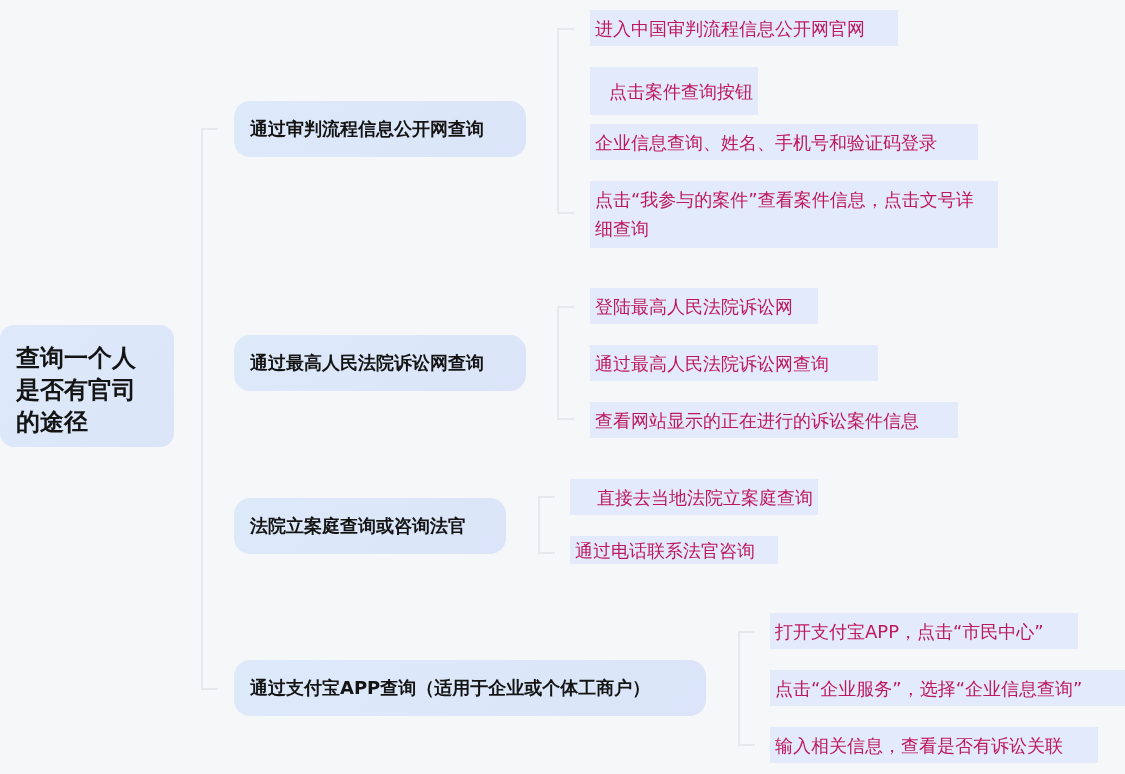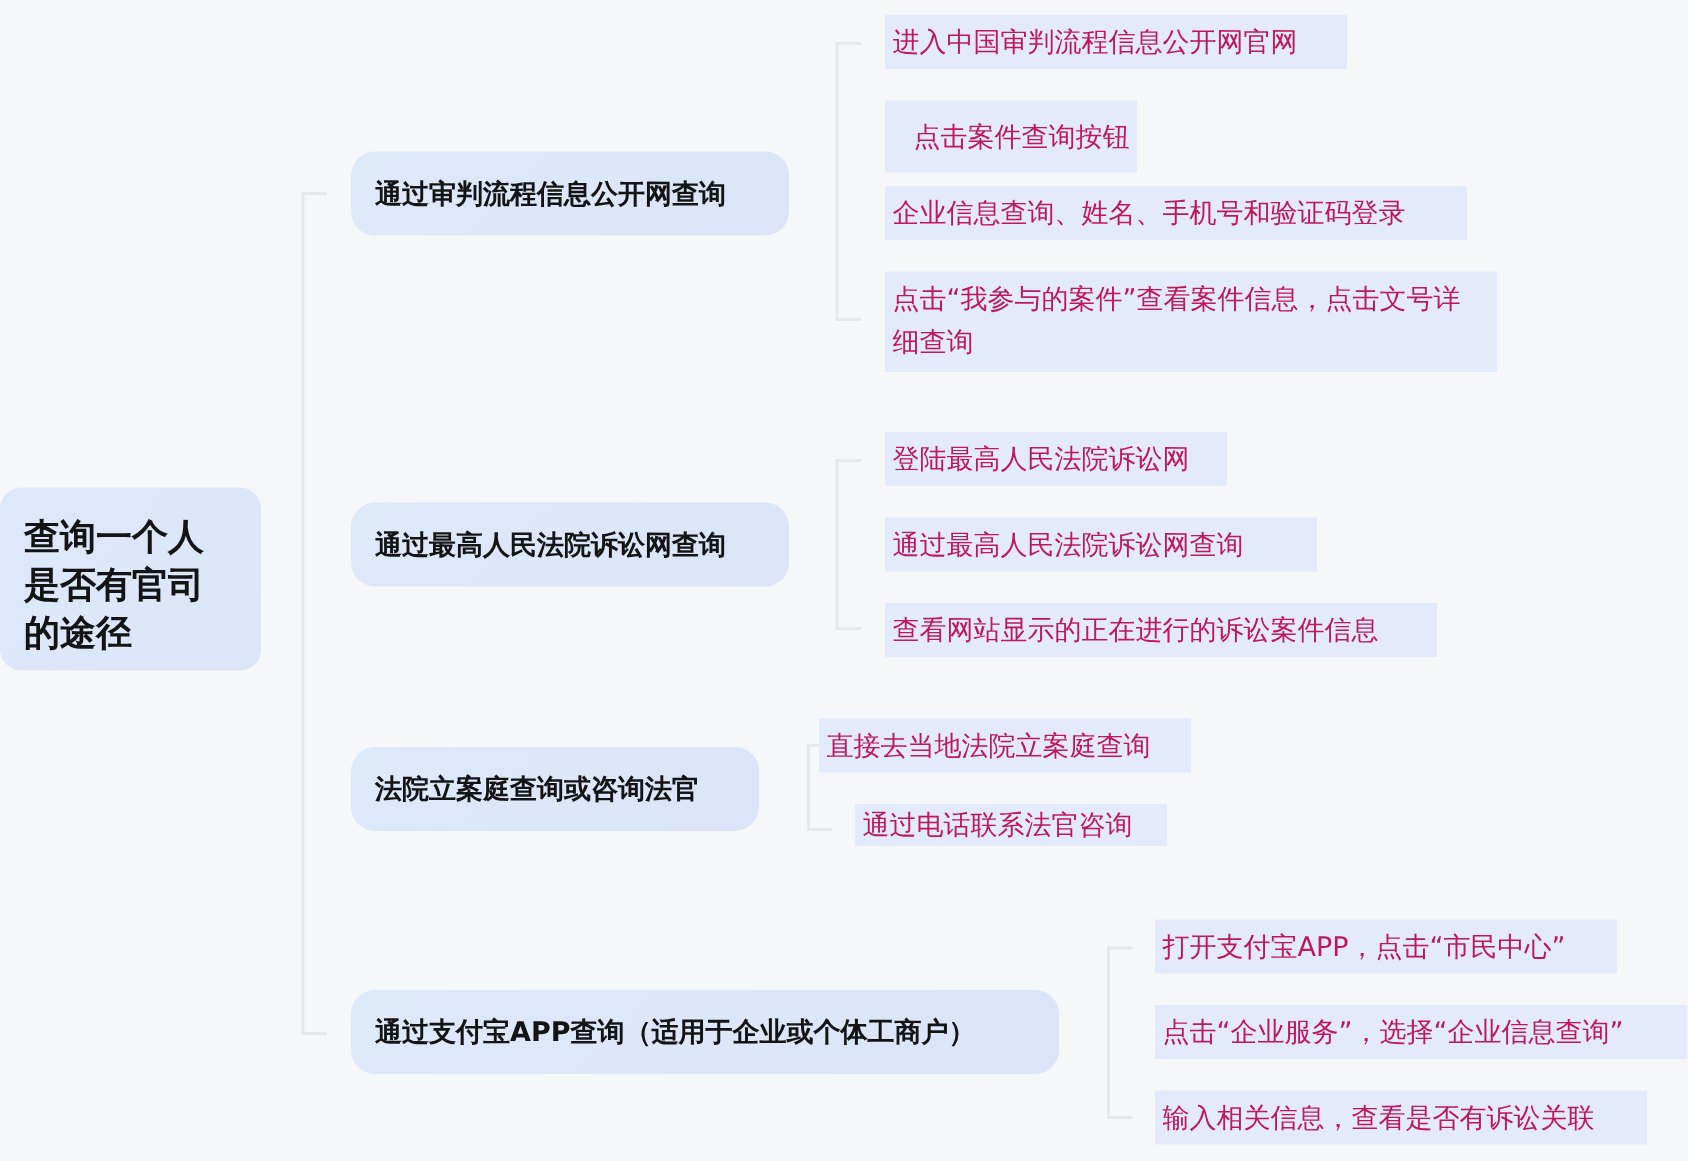--- a/index.html
+++ b/index.html
@@ -87,21 +87,21 @@
 <div class="leaf" style="left:590px; top:345px; width:288px; height:36px;">
   <span>通过最高人民法院诉讼网查询</span>
 </div>
 <div class="leaf" style="left:590px; top:402px; width:368px; height:36px;">
   <span>查看网站显示的正在进行的诉讼案件信息</span>
 </div>
 
 <div class="l1" style="left:234px; top:498px; width:272px;">
   <span>法院立案庭查询或咨询法官</span>
 </div>
-<div class="leaf" style="left:546px; top:479px; width:248px; height:36px;">
+<div class="leaf" style="left:570px; top:479px; width:248px; height:36px;justify-content:flex-end;">
   <span>直接去当地法院立案庭查询</span>
 </div>
 <div class="leaf" style="left:570px; top:536px; width:208px; height:28px;">
   <span>通过电话联系法官咨询</span>
 </div>
 
 <div class="l1" style="left:234px; top:660px; width:472px;">
   <span>通过支付宝APP查询（适用于企业或个体工商户）</span>
 </div>
 <div class="leaf" style="left:770px; top:613px; width:308px; height:36px;">

